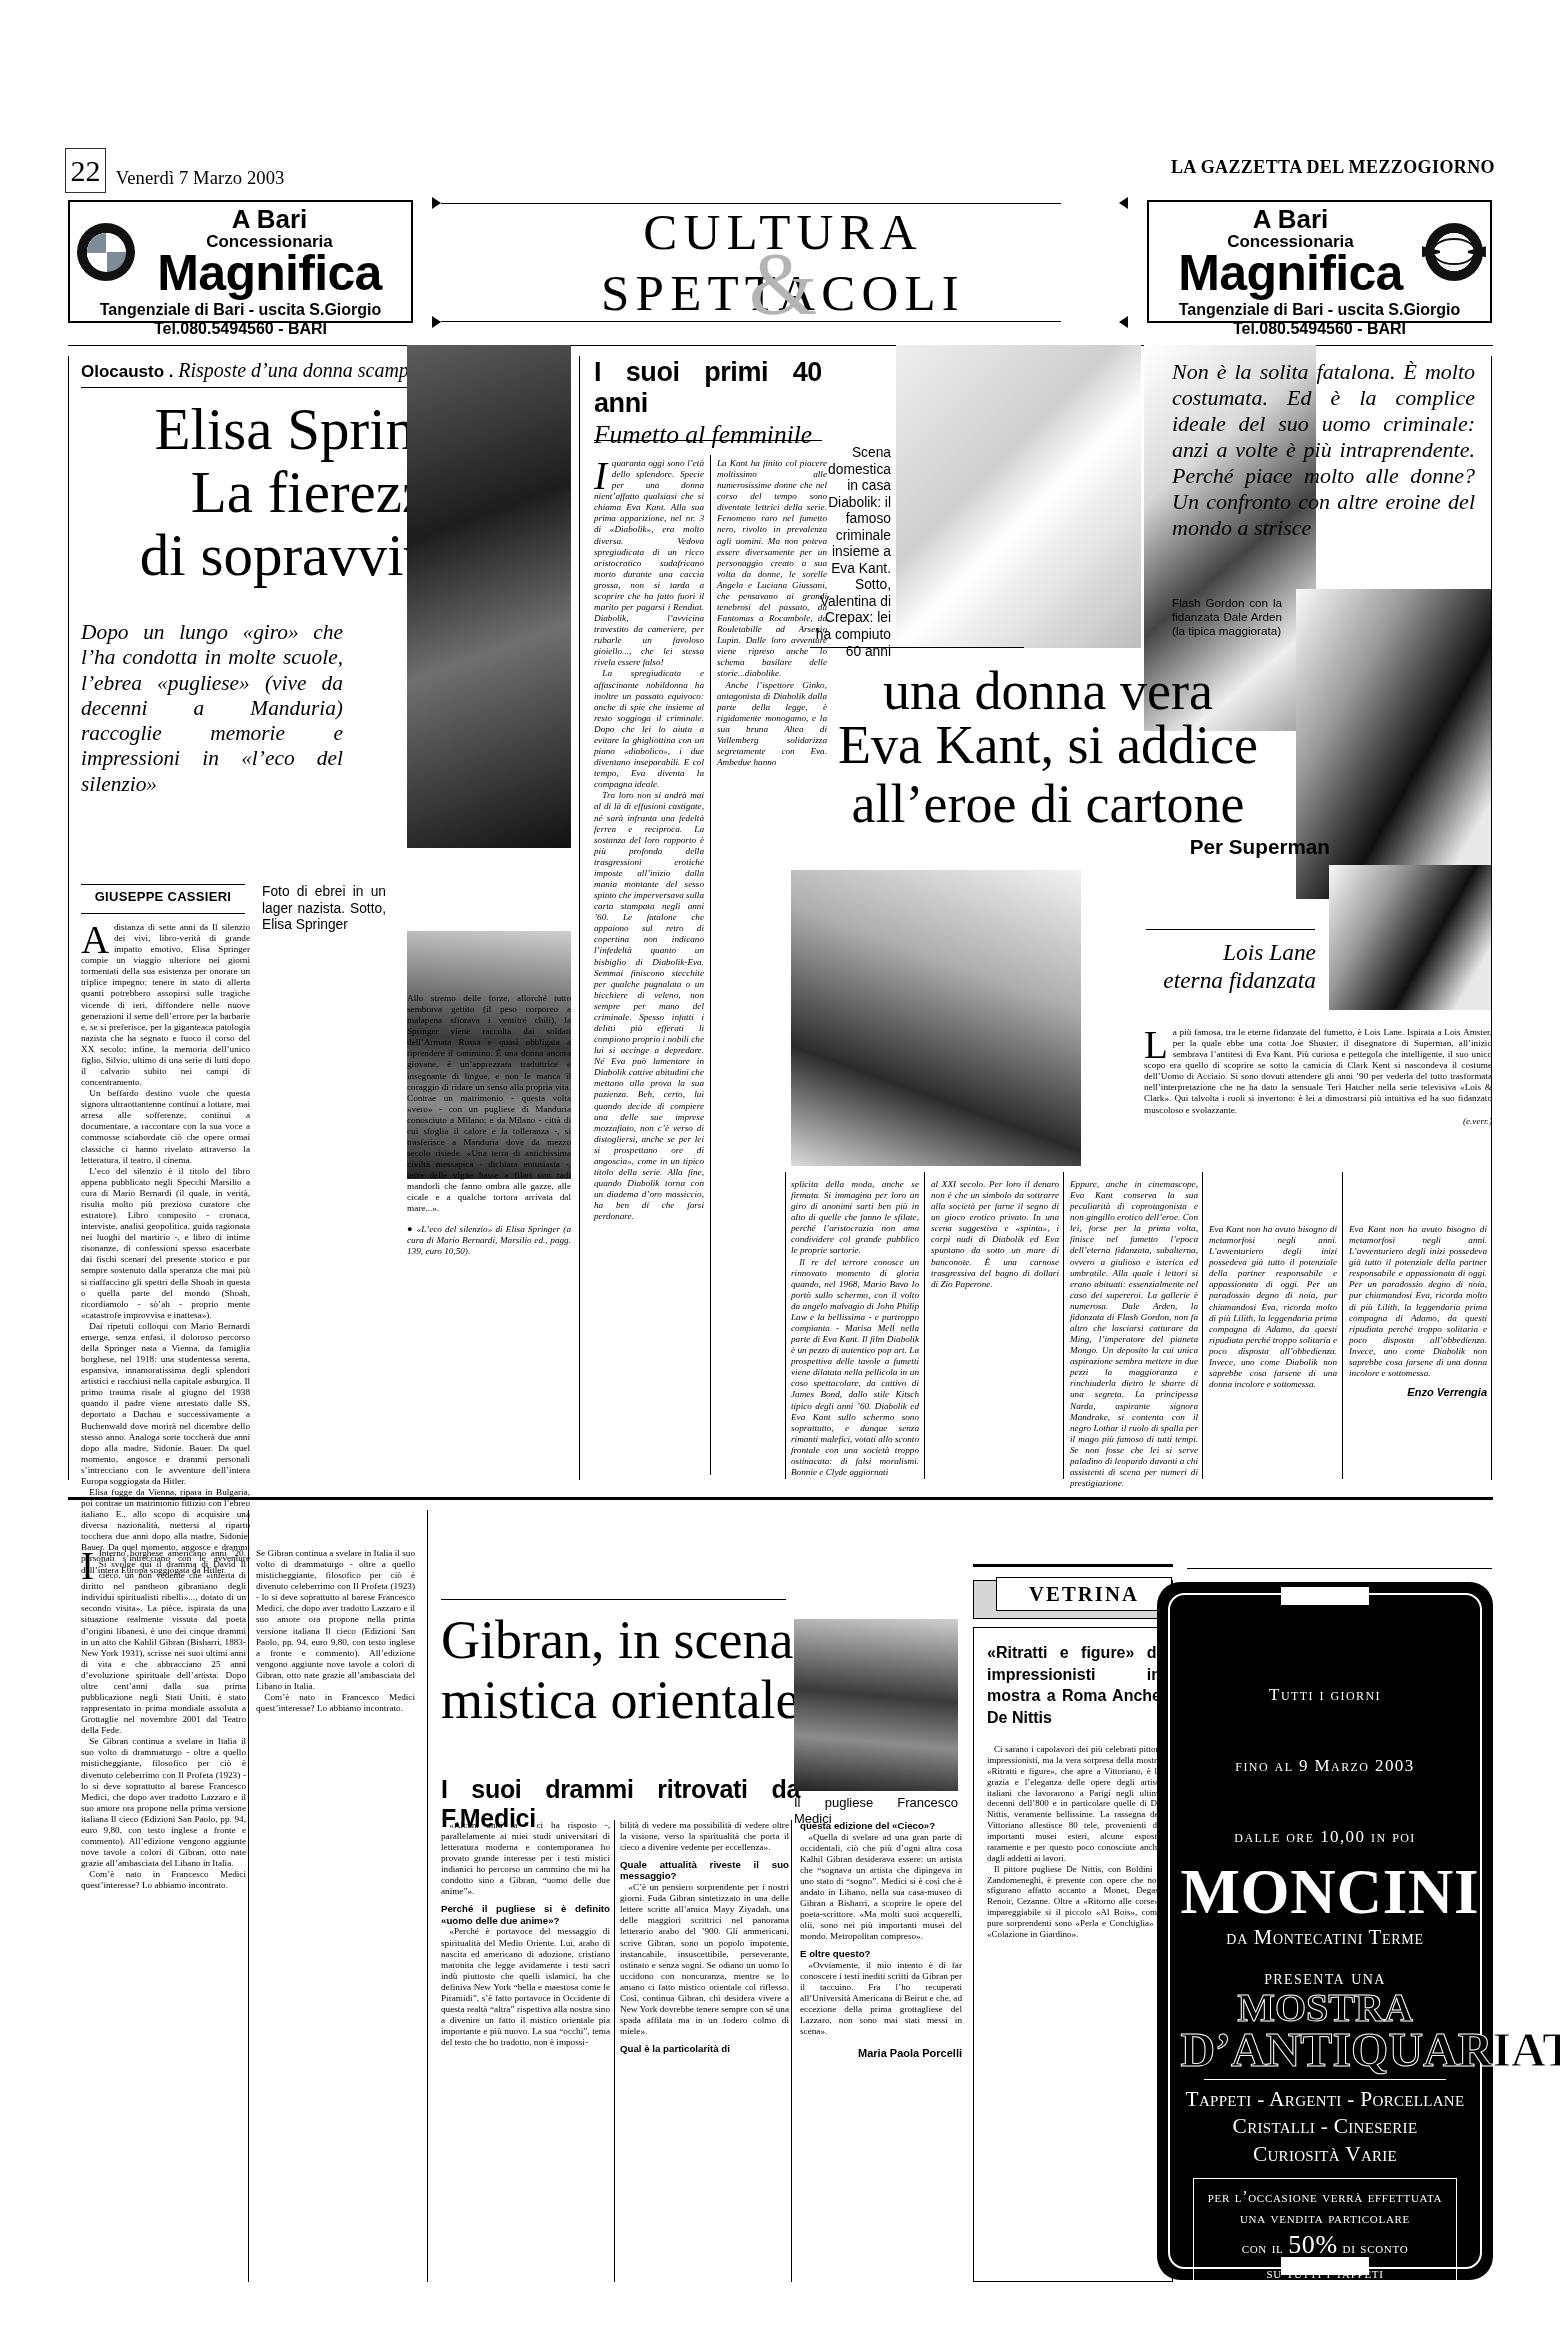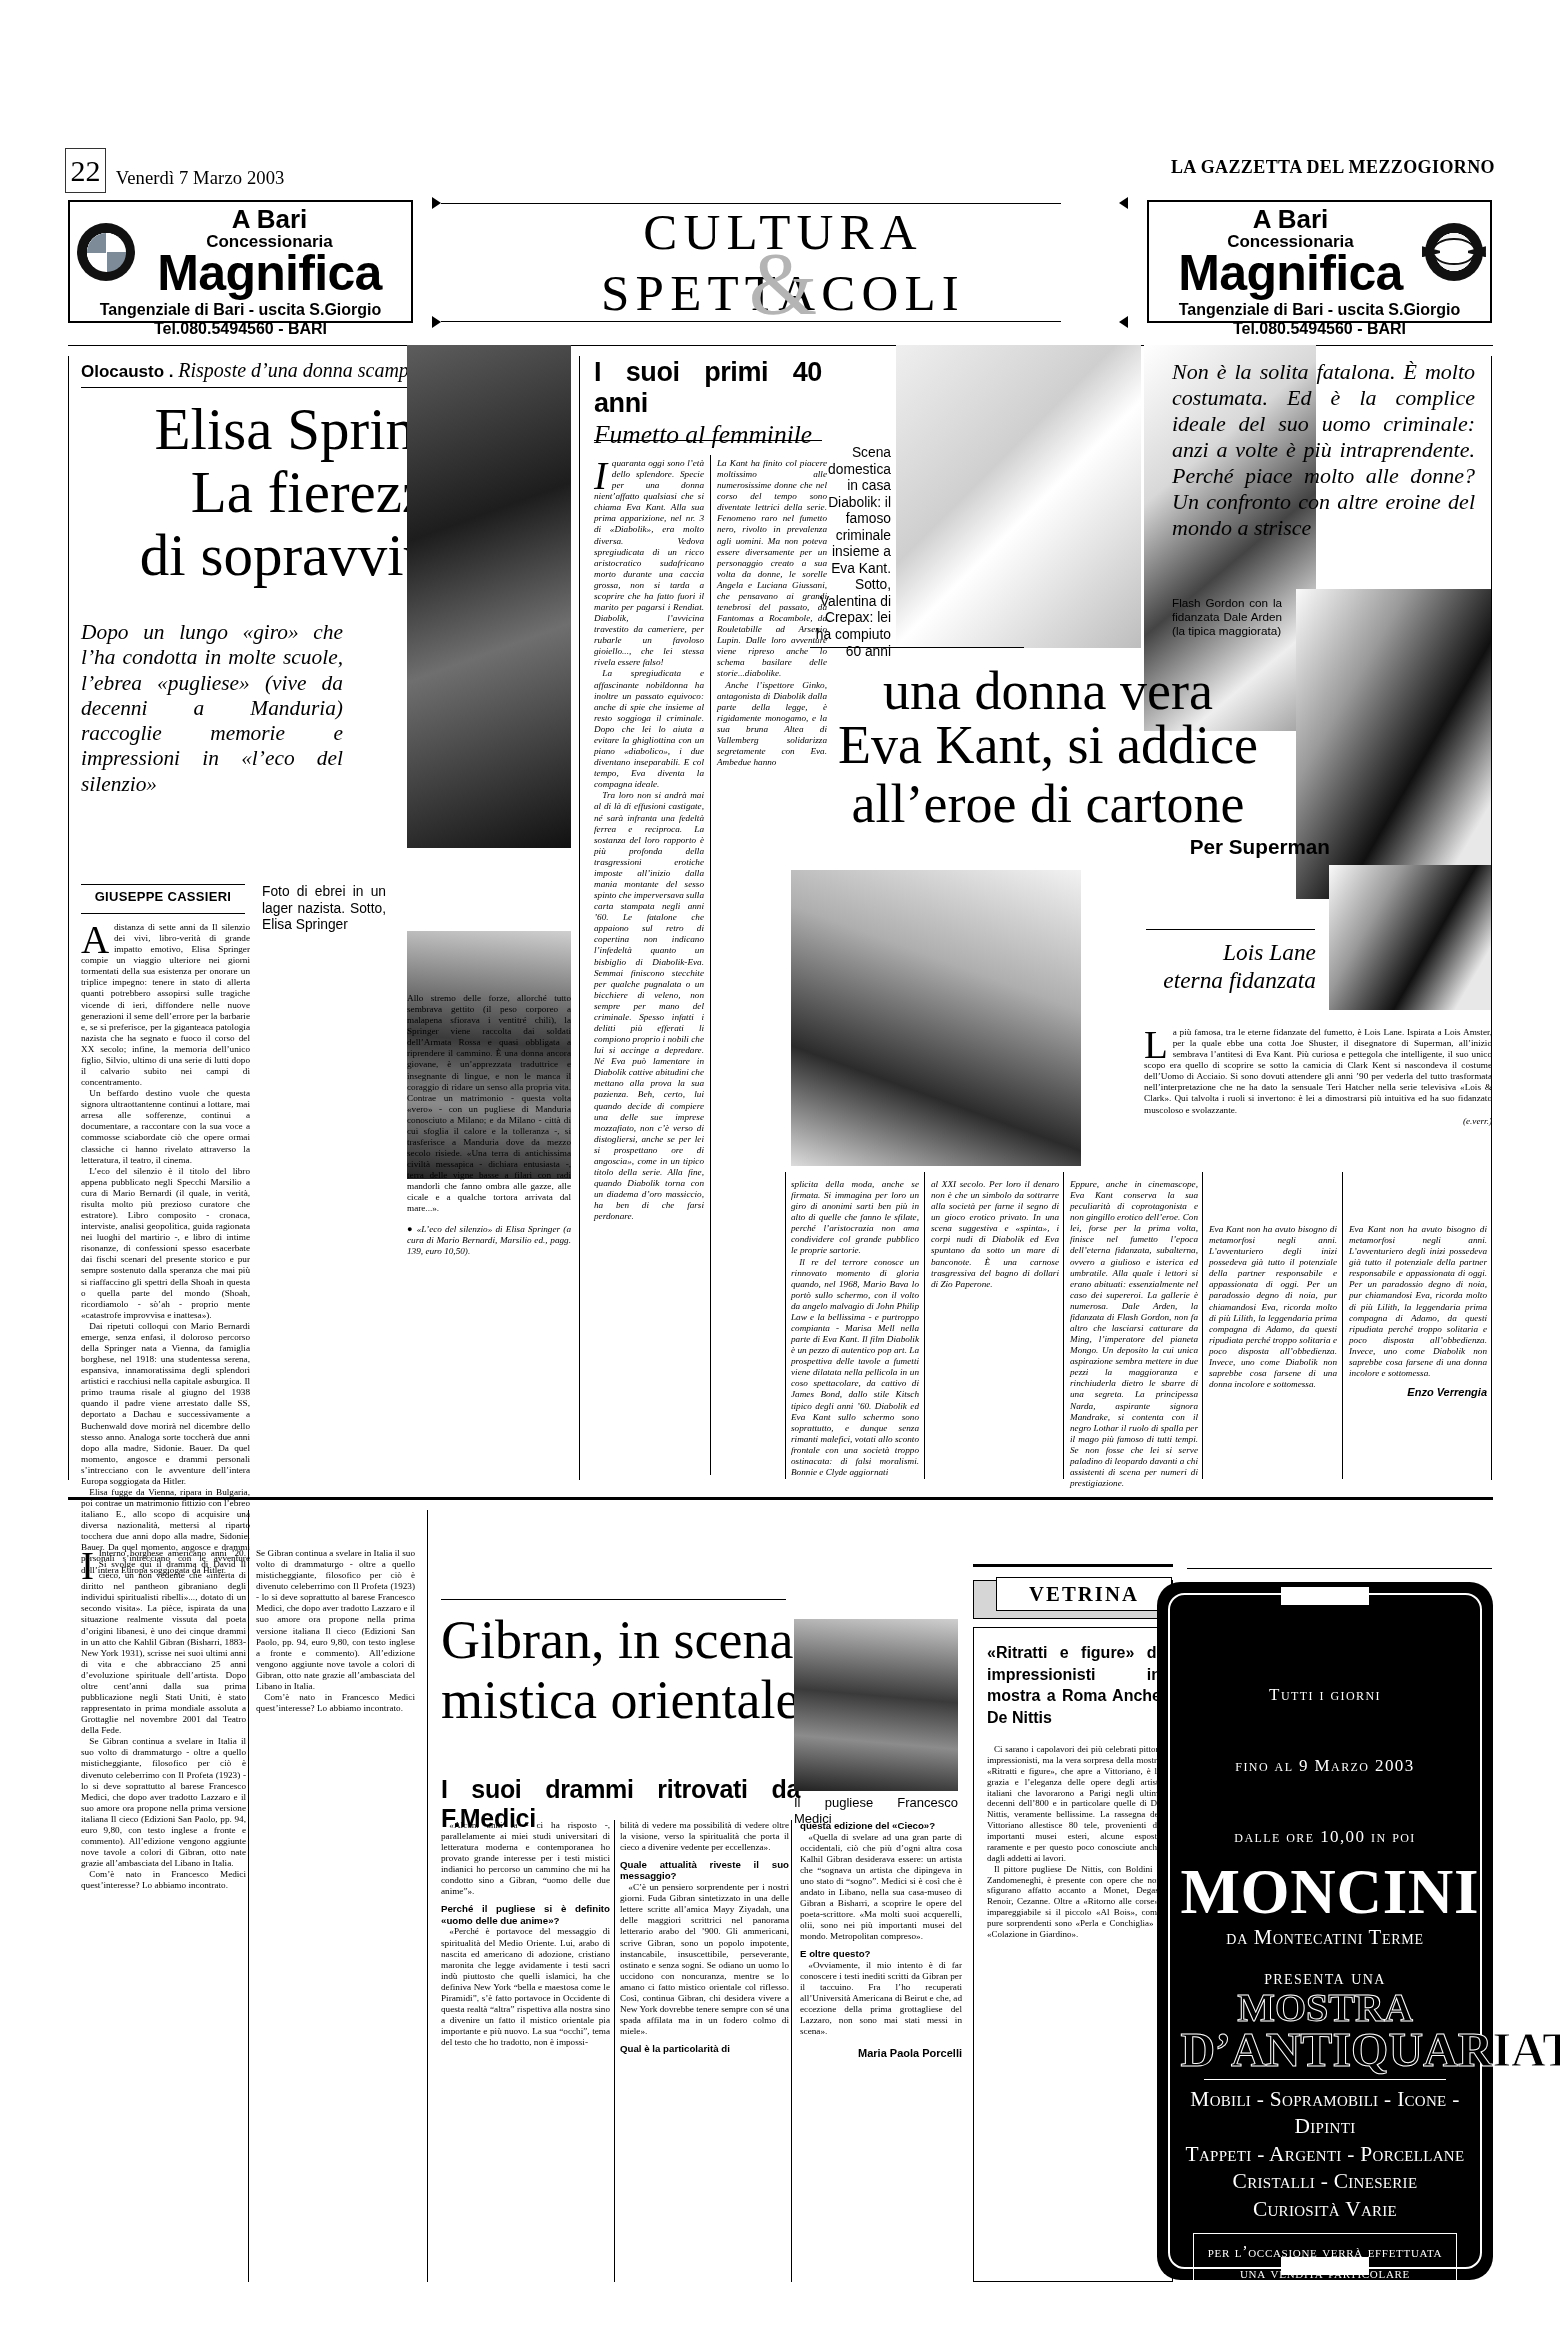--- a/index.html
+++ b/index.html
@@ -364,21 +364,20 @@
       <div class="ad-line sc">dalle ore 10,00 in poi</div>
 
       <div class="ad-moncini">MONCINI</div>
       <div class="ad-mont sc">da Montecatini Terme</div>
       <div class="ad-pres sc">presenta una</div>
 
       <div class="ad-mostra">MOSTRA</div>
       <div class="ad-antiq">D’ANTIQUARIATO</div>
       <div class="ad-sep"></div>
 
-      <div class="ad-items sc">Mobili - Sopramobili - Icone - Dipinti</div>
       <div class="ad-items sc">Tappeti - Argenti - Porcellane</div>
       <div class="ad-items sc">Cristalli - Cineserie</div>
       <div class="ad-items sc">Curiosità Varie</div>
 
       <div class="ad-offer">
         <div class="sc">per l’occasione verrà effettuata</div>
         <div class="sc">una vendita particolare</div>
         <div class="sc">con il <span class="big">50%</span> di sconto</div>
         <div class="sc">su tutti i tappeti</div>
         <div class="sc">e tante altre interessanti proposte</div>

